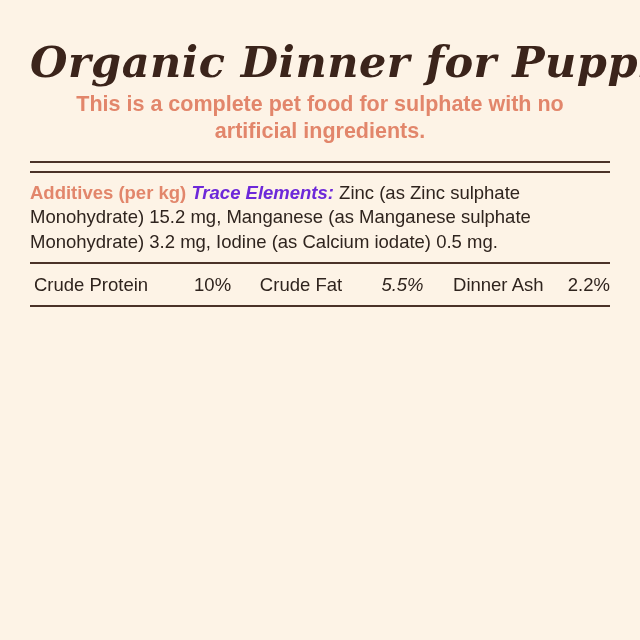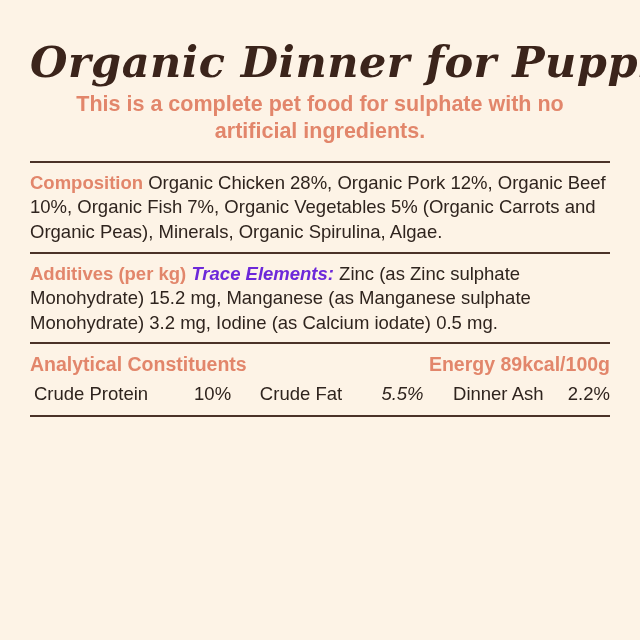--- a/index.html
+++ b/index.html
@@ -110,42 +110,33 @@
 <body>
 
 <div class="page">
 
   <h1 class="title">Organic Dinner for Puppies</h1>
 
   <div class="subtitle">This is a complete pet food for sulphate with no artificial ingredients.</div>
 
   <div class="rule"></div>
 
-  <div class="block">
-    <p>
-      <span class="lbl">Composition</span><span> Organic Chicken 28%, Organic Pork 12%, Organic Beef 10%, Organic Fish 7%, Organic Vegetables 5% (Organic Carrots and Organic Peas), Minerals, Organic Spirulina, Algae.</span>
-    </p>
-  </div>
 
   <div class="rule"></div>
 
   <div class="block">
     <p>
       <span class="lbl">Additives (per kg)</span>
       <span class="lbl-italic">Trace Elements:</span><span> Zinc (as Zinc sulphate Monohydrate) 15.2 mg, Manganese (as Manganese sulphate Monohydrate) 3.2 mg, Iodine (as Calcium iodate) 0.5 mg.</span>
     </p>
   </div>
 
   <div class="rule"></div>
 
   <div class="block">
-    <div class="ac-header">
-      <span class="ac-title">Analytical Constituents</span>
-      <span class="ac-energy">Energy 89kcal/100g</span>
-    </div>
     <table class="ac-table">
       <tbody>
         <tr>
           <td class="c-name">Crude Protein</td>
           <td class="c-val">10%</td>
           <td class="c-name2">Crude Fat</td>
           <td class="c-val2">5.5%</td>
           <td class="c-name3">Dinner Ash</td>
           <td class="c-val3">2.2%</td>
         </tr>

